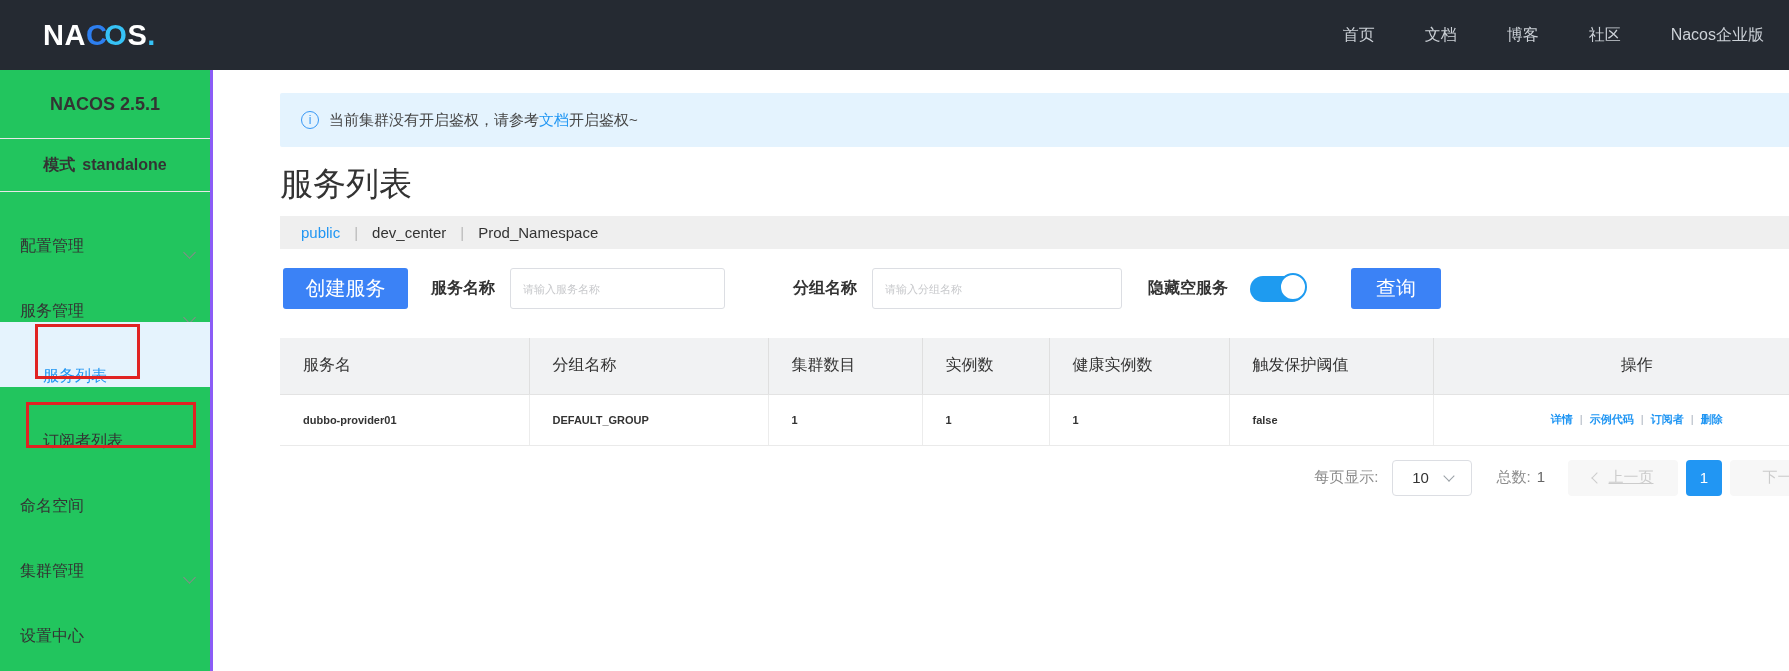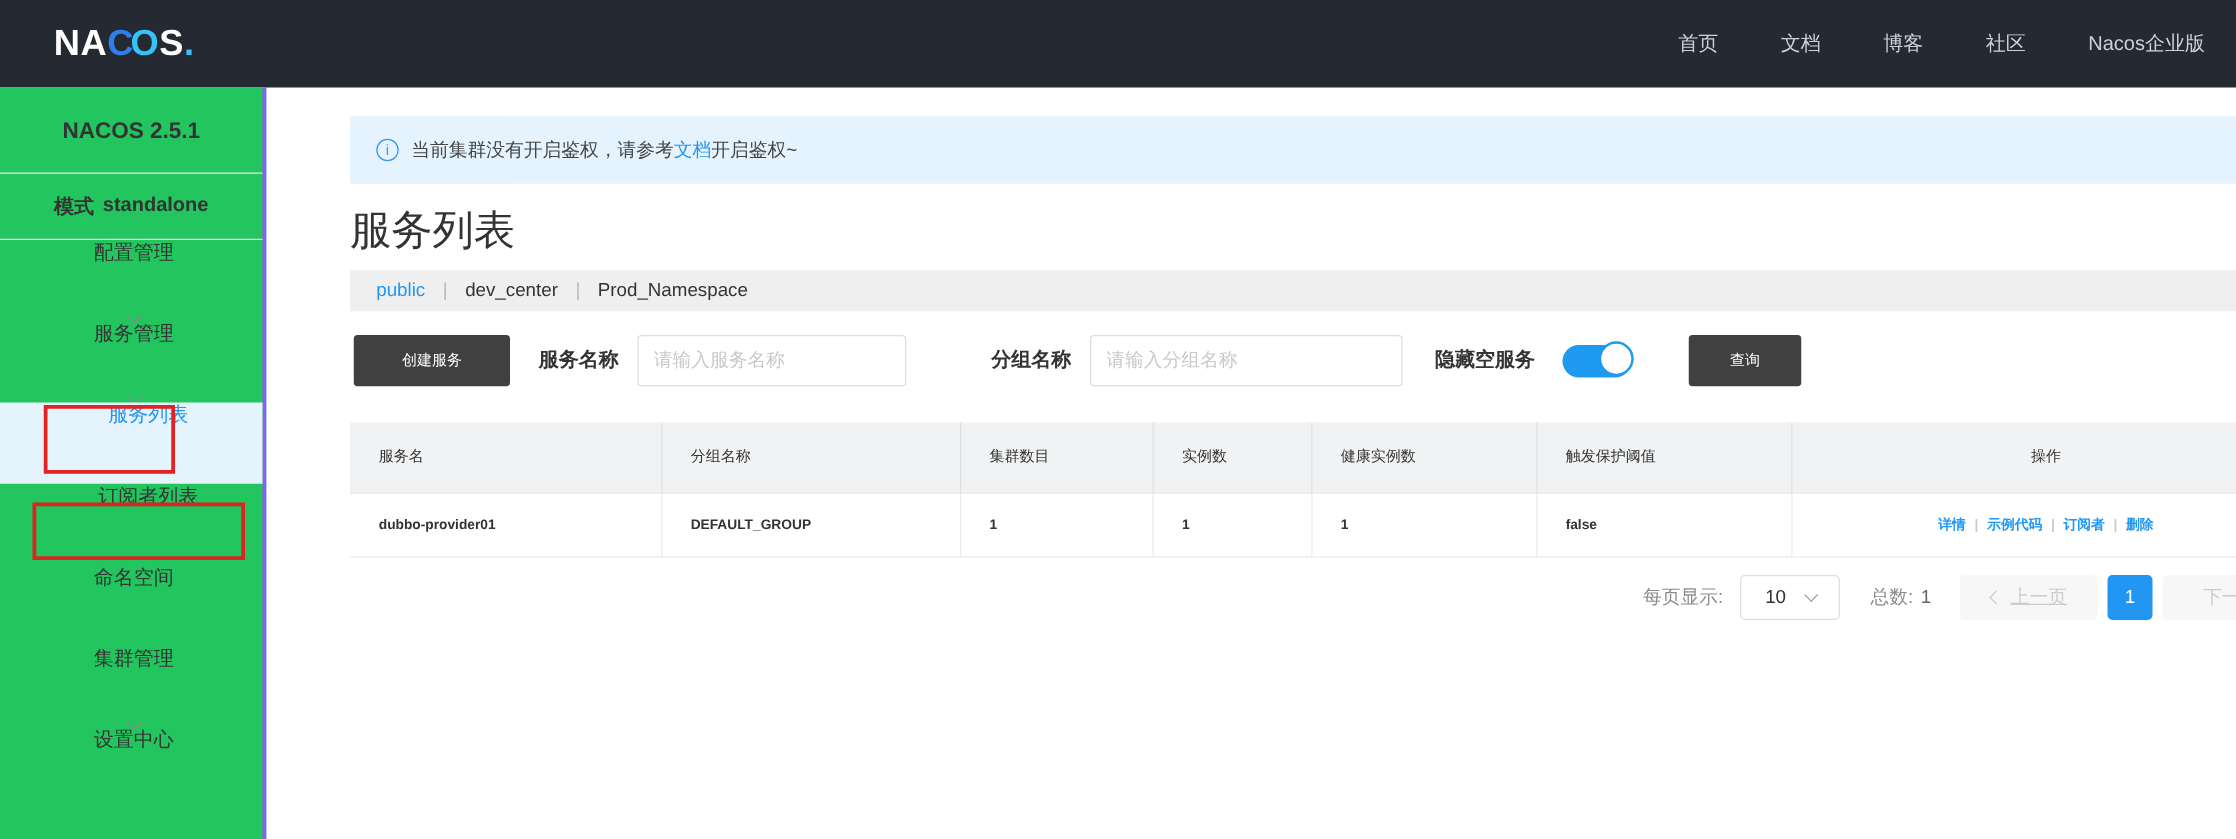--- a/index.html
+++ b/index.html
@@ -16,22 +16,22 @@
   .nav-links { display:flex; align-items:center; gap:50px; list-style:none; }
   .nav-links li { color:#ccd1d7; font-size:16px; cursor:pointer; }
 
   
   .sidebar { position:absolute; left:0; top:70px; width:213px; height:633px; background:#22c55e;
     border-right:3px solid #8b5cf6; }
   .side-head { height:69px; display:flex; align-items:center; justify-content:center;
     border-bottom:1px solid #e8e8e8; font-size:18px; font-weight:bold; color:#333; }
   .side-mode { height:53px; display:flex; align-items:center; justify-content:center; gap:7px;
     border-bottom:1px solid #e8e8e8; font-size:16px; font-weight:bold; color:#333; }
-  .side-item { height:65px; display:flex; align-items:center; padding:0 16px 0 20px;
-    font-size:16px; color:#333; cursor:pointer; position:relative;flex-direction:column; }
+  .side-item { height:65px; display:flex; align-items:flex-end; padding:0 16px 0 20px;
+    font-size:16px; color:#333; cursor:pointer; position:relative; }
   .side-item.sub { padding-left:43px; }
   .side-item.active { background:#e5f3fd; color:#2196f3; }
   .side-item .grow { flex:1; }
   .chev-down { width:9px; height:9px; border-right:1.5px solid #8a8a8a; border-bottom:1.5px solid #8a8a8a;
     transform:rotate(45deg); margin-top:-4px; }
   .anno-box { position:absolute; border:3px solid #e02222; z-index:5; pointer-events:none; }
   .anno-box.b1 { left:35px; top:254px; width:105px; height:55px; }
   .anno-box.b2 { left:26px; top:332px; width:170px; height:46px; }
 
   
@@ -47,41 +47,41 @@
 
   .page-title { margin-top:16px; font-size:33px; font-weight:500; color:#333; line-height:42px; }
 
   .ns-bar { margin-top:11px; height:33px; background:#efefef; display:flex; align-items:center;
     padding-left:21px; font-size:15px; }
   .ns-item { color:#333; cursor:pointer; }
   .ns-item.active { color:#2196f3; }
   .ns-sep { color:#b8b8b8; margin:0 14px; }
 
   .toolbar { margin-top:19px; height:41px; display:flex; align-items:center; }
-  .btn-blue { background:#404040; color:#fff; border:none; border-radius:3px; height:41px;
-    font-size:12px; cursor:pointer; font-family:inherit; }
+  .btn-blue { background:#3b82f6; color:#fff; border:none; border-radius:3px; height:41px;
+    font-size:20px; cursor:pointer; font-family:inherit; }
   .btn-create { width:125px; margin-left:3px; }
   .tb-label { font-size:16px; font-weight:bold; color:#333; white-space:nowrap; }
   .lb1 { margin-left:23px; }
-  .tb-input { height:41px; border:1px solid #dcdee3; border-radius:3px; font-size:15px; color:#333;
+  .tb-input { height:41px; border:1px solid #dcdee3; border-radius:3px; font-size:11px; color:#333;
     padding:0 12px; margin-left:15px; outline:none; font-family:inherit; }
   .tb-input::placeholder { color:#c8c9cc; }
   .in1 { width:215px; }
   .lb2 { margin-left:68px; }
   .in2 { width:250px; }
   .lb3 { margin-left:26px; }
   .toggle { margin-left:22px; width:55px; height:26px; background:#1e9bf0; border-radius:14px;
     position:relative; cursor:pointer; flex:none; }
   .toggle .knob { position:absolute; right:-2px; top:-3px; width:28px; height:28px; background:#fff;
     border:2px solid #1e9bf0; border-radius:50%; }
   .btn-search { width:90px; margin-left:46px; }
 
   
   table.svc { margin-top:29px; width:1560px; border-collapse:collapse; table-layout:fixed; }
-  .svc th { height:56px; background:#f1f2f3; font-size:12px; font-weight:400; color:#333;
+  .svc th { height:56px; background:#f1f2f3; font-size:16px; font-weight:400; color:#333;
     text-align:left; padding-left:23px; border-right:1px solid #dfdfdf; border-bottom:1px solid #e3e3e3; }
   .svc th:last-child, .svc td:last-child { text-align:center; padding-left:0; border-right:none; }
   .svc td { height:51px; background:#fff; font-size:11px; color:#333; padding-left:23px;
     border-right:1px solid #ececec; border-bottom:1px solid #eaeaea;font-weight:bold; }
   .svc a { color:#2196f3; text-decoration:none; cursor:pointer; }
   .act-sep { color:#c5cbd3; margin:0 7px; }
 
   
   .pager { margin-top:14px; width:1560px; display:flex; align-items:center; justify-content:flex-end;
     font-size:15px; }

